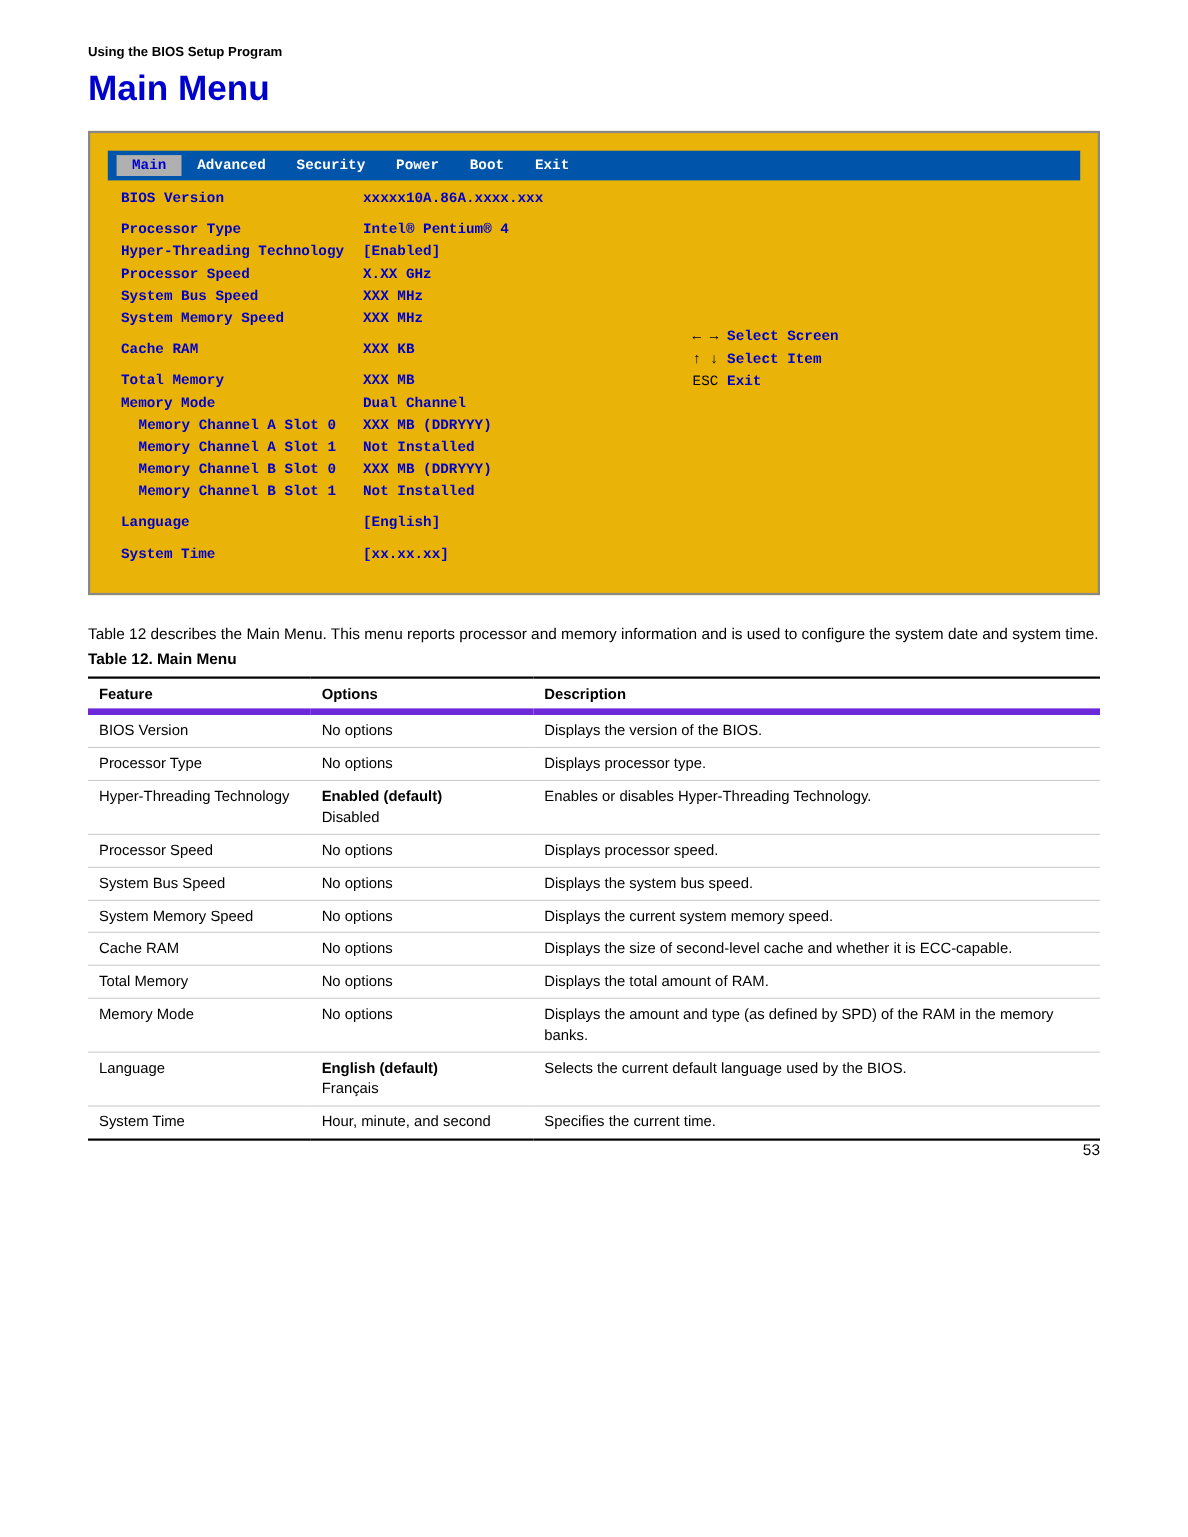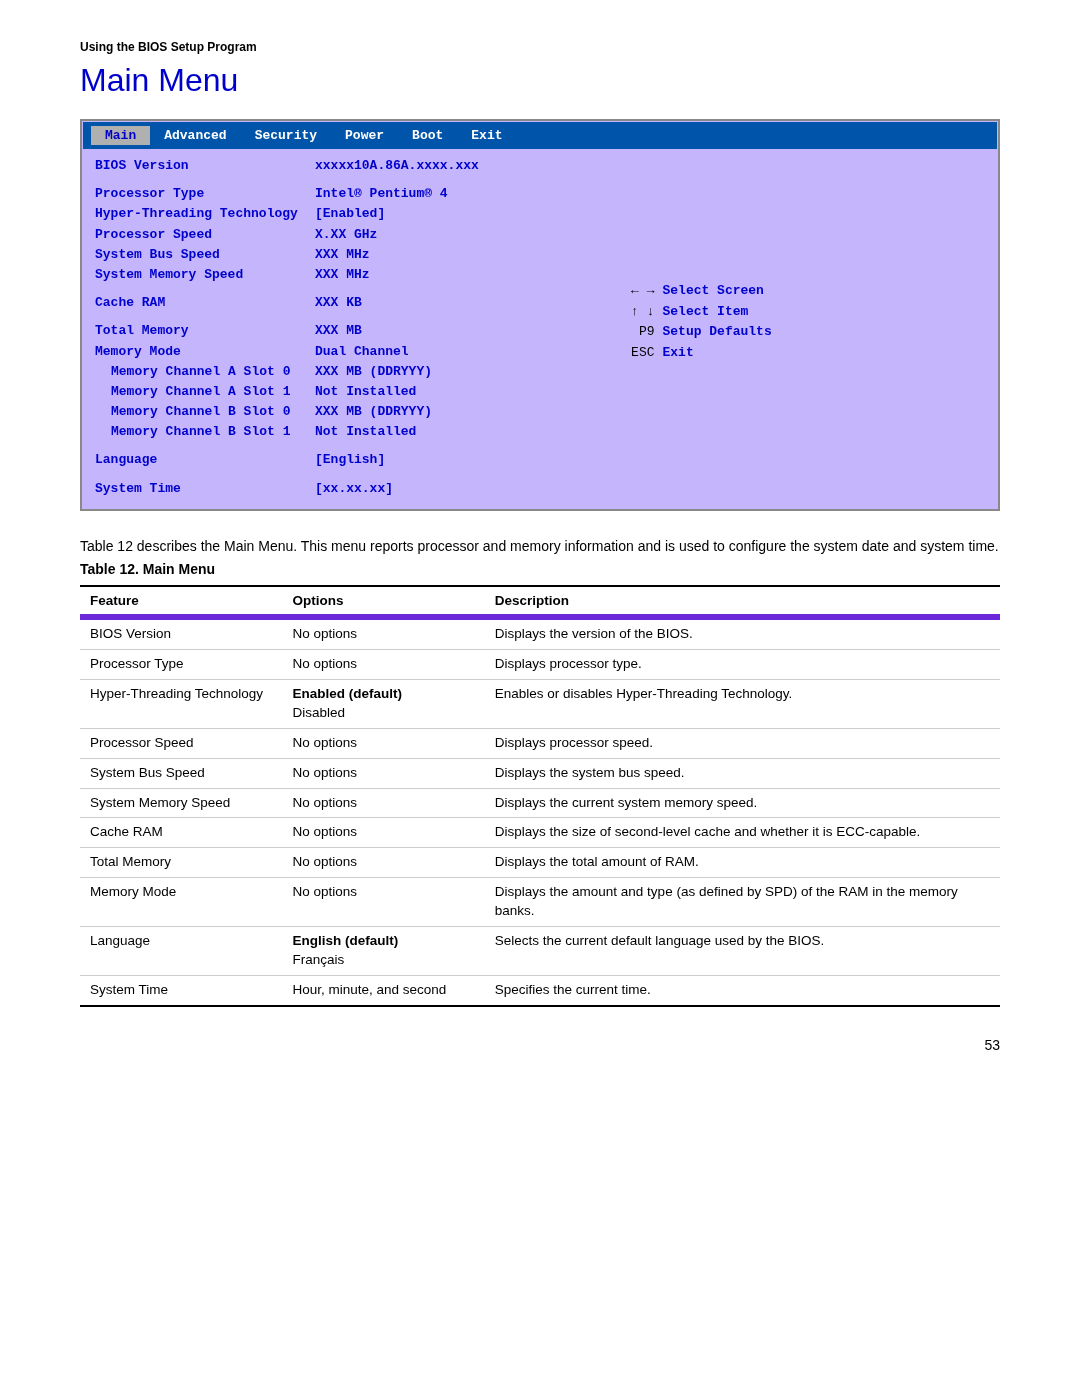--- a/index.html
+++ b/index.html
@@ -15,31 +15,31 @@
 
     .header-right {
       text-align: left;
       font-size: 12px;
       font-weight: bold;
       margin-bottom: 8px;
     }
 
     .page-title {
       font-size: 32px;
-      font-weight: normal;
+      font-weight: bold;
       color: #0000cc;
       margin-bottom: 20px;
       font-family: Arial, sans-serif;
     }
 
     
     .bios-screen {
-      background: #c4b5fd;
+      background: #eab308;
       border: 2px solid #888;
-      padding: 1px;
+      padding: 16px;
       margin-bottom: 24px;
       font-family: 'Courier New', Courier, monospace;
       font-size: 13px;
     }
 
     .bios-menu-bar {
       background: #0055aa;
       display: flex;
       padding: 4px 8px;
       gap: 0;
@@ -171,21 +171,20 @@
     table tr:last-child td {
       border-bottom: 2px solid #000;
     }
 
     .col-feature { width: 22%; }
     .col-options { width: 22%; }
     .col-description { width: 56%; }
 
     .page-number {
       text-align: right;
-      margin-top: 30px;
       font-size: 14px;
     }
   </style>
 </head>
 <body>
 
 <div class="header-right">Using the BIOS Setup Program</div>
 
 <h1 class="page-title">Main Menu</h1>
 
@@ -274,24 +273,20 @@
         <div style="height: 120px;"></div>
         <div class="bios-help-row">
           <span class="bios-help-key">← →</span>
           <span class="bios-help-desc">Select Screen</span>
         </div>
         <div class="bios-help-row">
           <span class="bios-help-key">↑ ↓</span>
           <span class="bios-help-desc">Select Item</span>
         </div>
         <div class="bios-help-row">
-          <span class="bios-help-key">P9</span>
-          <span class="bios-help-desc">Setup Defaults</span>
-        </div>
-        <div class="bios-help-row">
           <span class="bios-help-key">ESC</span>
           <span class="bios-help-desc">Exit</span>
         </div>
       </div>
     </div>
   </div>
 </div>
 
 <p class="description-text">Table 12 describes the Main Menu. This menu reports processor and memory information and is used to configure the system date and system time.</p>
 

